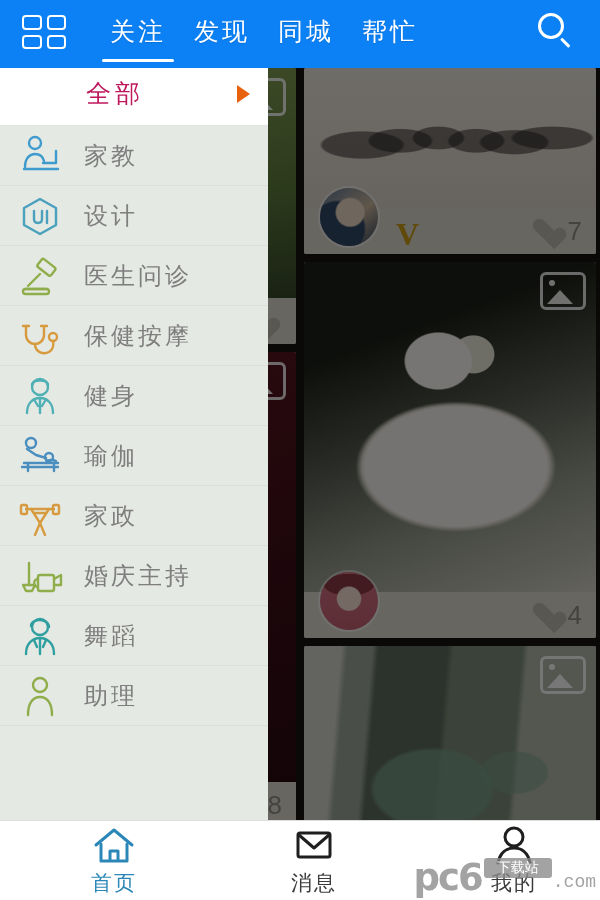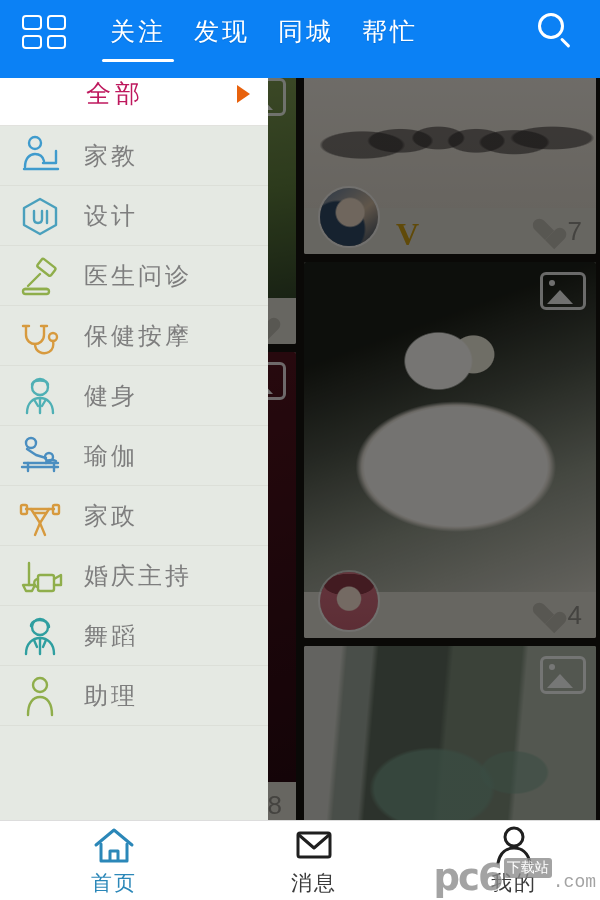--- a/index.html
+++ b/index.html
@@ -8,21 +8,21 @@
     font-family: "Liberation Sans", "DejaVu Sans", sans-serif;
     background: #000; overflow: hidden;
   }
   #app {
     position: relative; width: 600px; height: 900px; overflow: hidden;
     background: #1d1d1d;
   }
 
   
   .topbar {
-    position: absolute; left: 0; top: 0; width: 600px; height: 78px;
+    position: absolute; left: 0; top: 0; width: 600px; height: 68px;
     background: #0b81f5; z-index: 40;
     display: flex; align-items: center;
   }
   .grid-icon {
     position: absolute; left: 20px; top: 13px; width: 48px; height: 38px;
     display: grid; grid-template-columns: 1fr 1fr; grid-template-rows: 1fr 1fr;
     gap: 5px; padding: 2px;
   }
   .grid-icon i {
     display: block; border: 2.5px solid #ffffff; border-radius: 4px;
@@ -217,21 +217,21 @@
     position: absolute; right: 4px; bottom: 6px; z-index: 60;
     display: flex; align-items: flex-end; opacity: .78;
     pointer-events: none;
   }
   .wm-pc6 {
     font-size: 37px; font-weight: bold; color: #8a8a8a; line-height: .9;
     font-family: "DejaVu Sans", sans-serif; letter-spacing: -2px;
     text-shadow: 1px 1px 0 #ffffff;
   }
   .wm-box {
-    background: #8a8a8a; color: #fff; font-size: 14px; padding: 1px 3px;
+    background: #8a8a8a; color: #fff; font-size: 14px; padding: 1px 13px;
     border-radius: 3px; margin: 0 0 16px 2px; letter-spacing: 0;
     font-family: "Liberation Serif", serif;
   }
   .wm-com {
     font-size: 18px; color: #8a8a8a; margin-left: 1px; margin-bottom: 2px;
     font-family: Liberation Mono, monospace;
   }
 </style>
 </head>
 <body>

